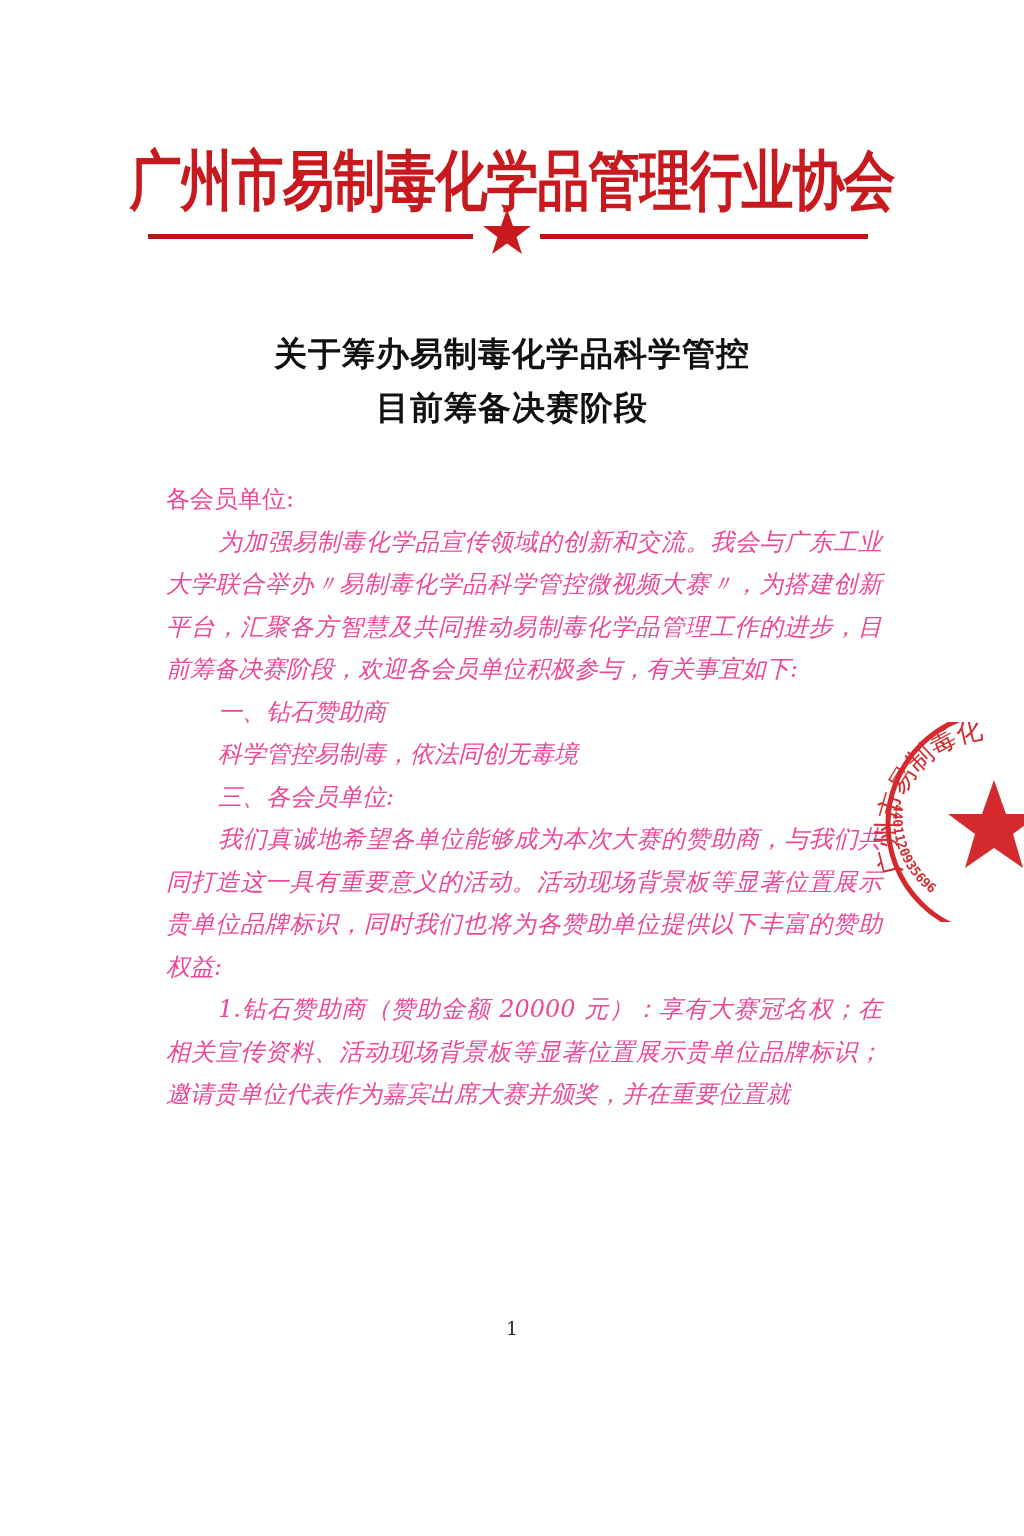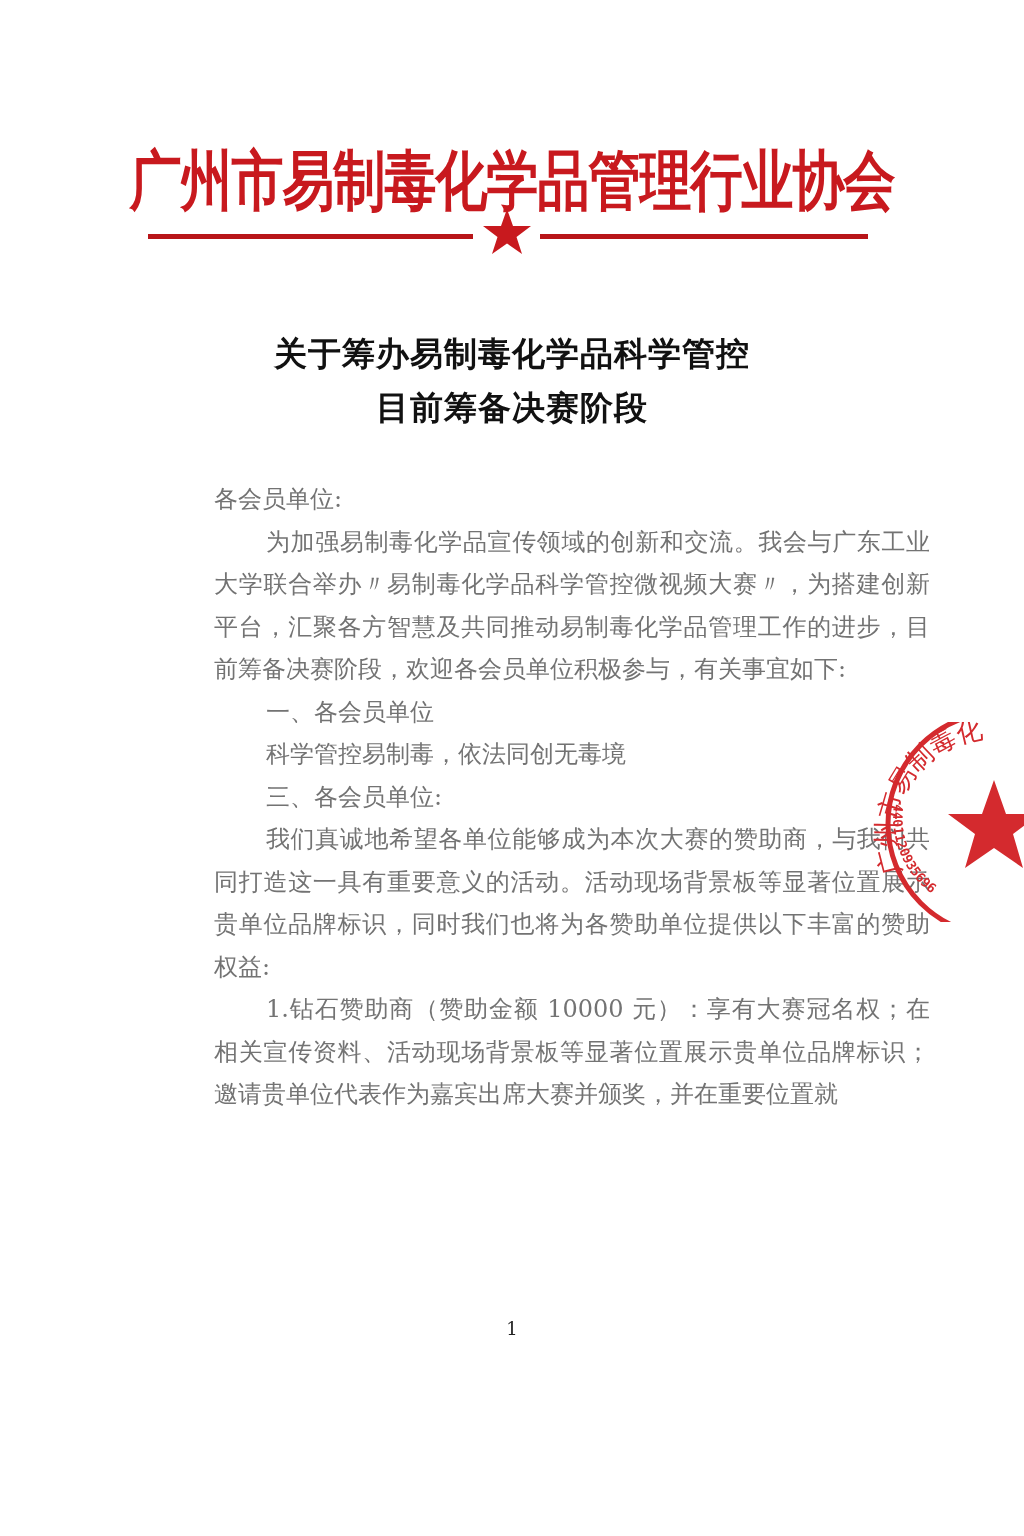--- a/index.html
+++ b/index.html
@@ -18,24 +18,24 @@
   .rule.right { left: 540px; width: 328px; }
   .star { position: absolute; left: 482px; top: 208px; width: 50px; height: 48px; }
   .doc-title {
     position: absolute; left: 0; width: 1024px; text-align: center;
     font-size: 33px; font-weight: bold; color: #111; letter-spacing: 1px;
   }
   .doc-title.l1 { top: 332px; }
   .doc-title.l2 { top: 386px; }
   .body-text {
     position: absolute; left: 166px; width: 716px; top: 478px;
-    font-size: 24px; line-height: 42.5px; color: #737373; margin-left: 48px;
+    font-size: 24px; line-height: 42.5px; color: #ec4899;
   }
   .body-text p { margin: 0; text-align: justify; text-align-last: left; }
-  .indent { text-indent: 52px; }
+  .indent { text-indent: 52px; font-style: italic; }
   .page-num {
     position: absolute; left: 0; width: 1024px; top: 1318px; text-align: center;
     font-size: 18px; color: #222;
   }
   .stamp { position: absolute; left: 872px; top: 722px; width: 260px; height: 200px; }
 </style>
 </head>
 <body>
 
 <div class="letterhead-title">广州市易制毒化学品管理行业协会</div>
@@ -44,25 +44,25 @@
   <polygon points="25,1 31,18 49,18 34.5,29 40,46 25,35.5 10,46 15.5,29 1,18 19,18" fill="#c8191e"></polygon>
 </svg>
 <div class="rule right"></div>
 
 <div class="doc-title l1">关于筹办易制毒化学品科学管控</div>
 <div class="doc-title l2">目前筹备决赛阶段</div>
 
 <div class="body-text">
   <p>各会员单位:</p>
   <p class="indent">为加强易制毒化学品宣传领域的创新和交流。我会与广东工业大学联合举办〃易制毒化学品科学管控微视频大赛〃，为搭建创新平台，汇聚各方智慧及共同推动易制毒化学品管理工作的进步，目前筹备决赛阶段，欢迎各会员单位积极参与，有关事宜如下:</p>
-  <p class="indent">一、各会员单位</p>
+  <p class="indent">一、钻石赞助商</p>
   <p class="indent">科学管控易制毒，依法同创无毒境</p>
   <p class="indent">三、各会员单位:</p>
   <p class="indent">我们真诚地希望各单位能够成为本次大赛的赞助商，与我们共同打造这一具有重要意义的活动。活动现场背景板等显著位置展示贵单位品牌标识，同时我们也将为各赞助单位提供以下丰富的赞助权益:</p>
-  <p class="indent">1.钻石赞助商（赞助金额 10000 元）：享有大赛冠名权；在相关宣传资料、活动现场背景板等显著位置展示贵单位品牌标识；邀请贵单位代表作为嘉宾出席大赛并颁奖，并在重要位置就</p>
+  <p class="indent">1.钻石赞助商（赞助金额 20000 元）：享有大赛冠名权；在相关宣传资料、活动现场背景板等显著位置展示贵单位品牌标识；邀请贵单位代表作为嘉宾出席大赛并颁奖，并在重要位置就</p>
 </div>
 
 <svg class="stamp" viewBox="0 0 260 200">
   <defs>
     <path id="seal-arc" d="M 30 150 A 98 98 0 0 1 150 20"></path>
     <path id="seal-code-arc" d="M 22 82 A 95 95 0 0 0 110 190"></path>
   </defs>
   <circle cx="128" cy="102" r="112" fill="none" stroke="#d42a2e" stroke-width="5"></circle>
   <text font-size="26" fill="#d42a2e" font-family="DejaVu Serif, serif">
     <textPath href="#seal-arc">广州市易制毒化</textPath>

